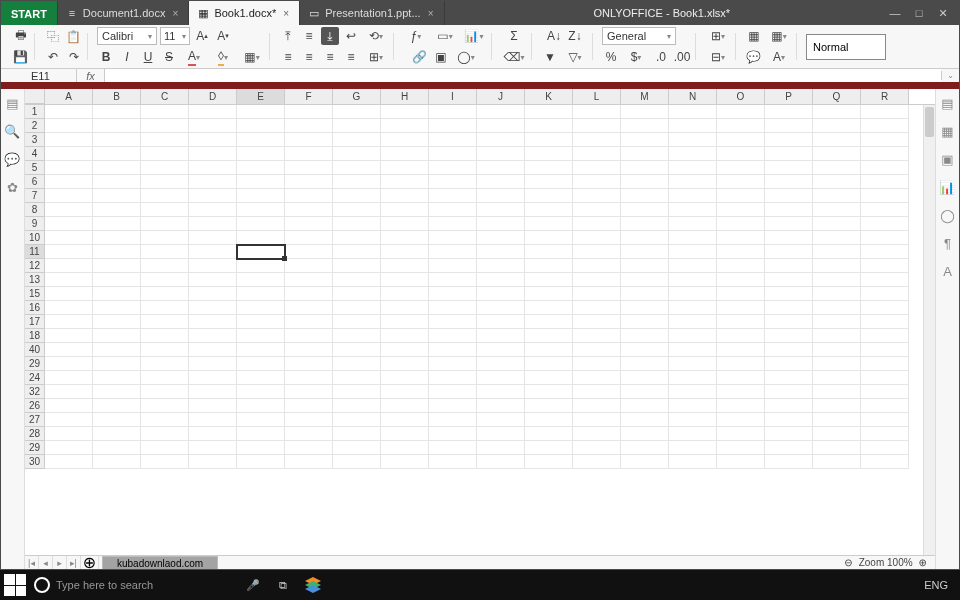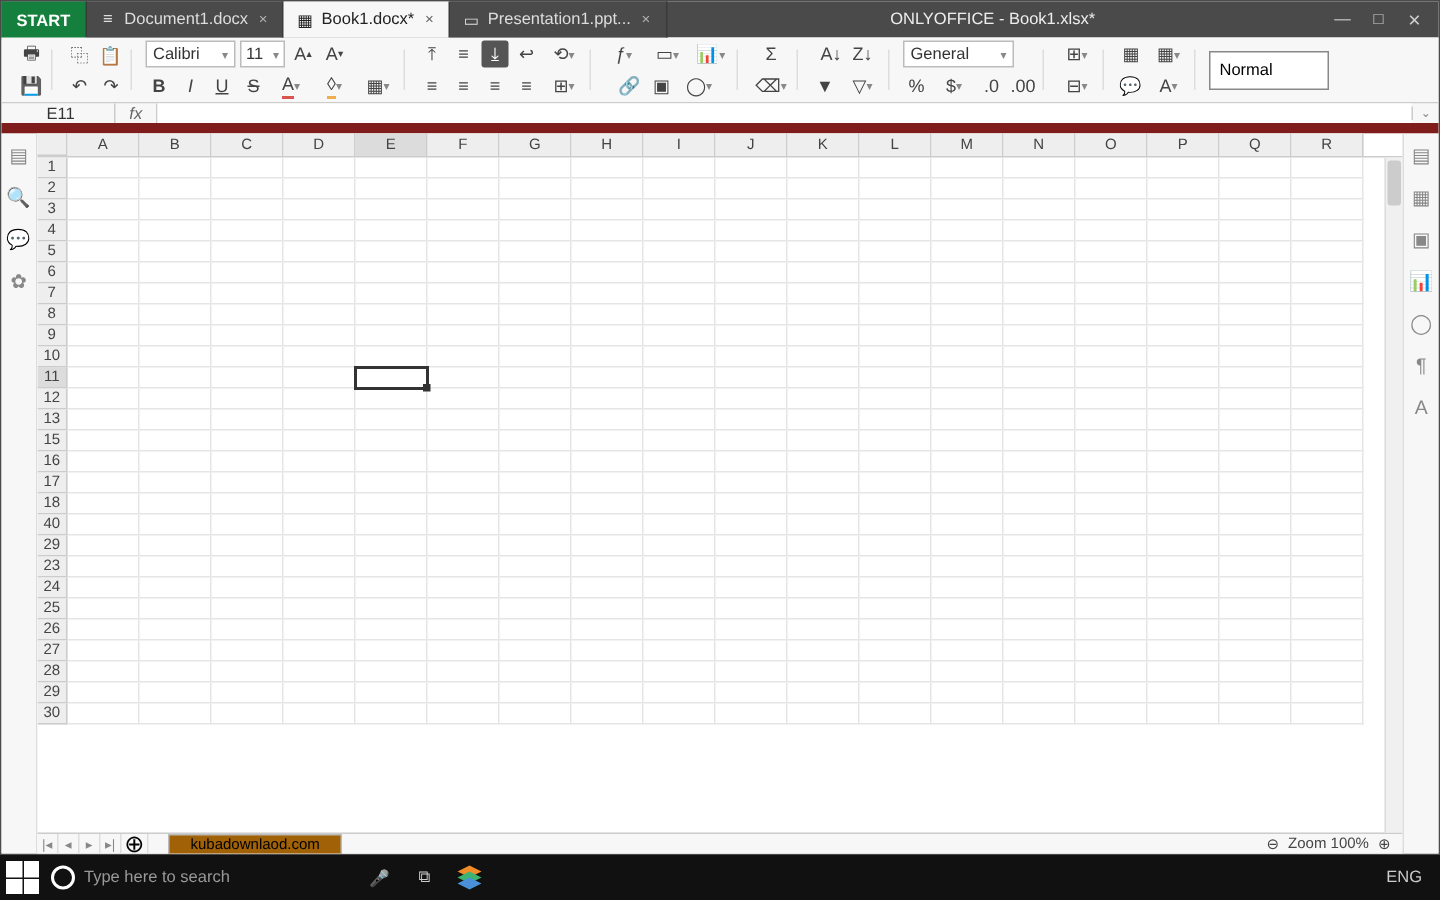--- a/index.html
+++ b/index.html
@@ -46,21 +46,21 @@
 .row { display:flex; height:14px;}
 .rowhdr { width:20px; background:#eee; border-right:1px solid #ccc; border-bottom:1px solid #ccc; font-size:10px; color:#444; display:flex; align-items:center; justify-content:center;}
 .rowhdr.active{ background:#dcdcdc;}
 .cell { width:48px; border-right:1px solid #e5e5e5; border-bottom:1px solid #e5e5e5; font-size:10px;}
 .selcell { outline:2px solid #333; outline-offset:-1px; position:relative;}
 .selhandle{ position:absolute; right:-3px; bottom:-3px; width:5px; height:5px; background:#333;}
 .vscroll{ width:12px; background:#f0f0f0; border-left:1px solid #ddd; position:relative;}
 .vthumb{ position:absolute; top:2px; left:1px; right:1px; height:30px; background:#ccc; border-radius:2px;}
 .hscrollrow{ height:14px; background:#f7f7f7; border-top:1px solid #ccc; display:flex; align-items:center;}
 .hscrollrow .navbtn{ width:14px; height:100%; display:flex; align-items:center; justify-content:center; font-size:9px; color:#888; border-right:1px solid #ddd;}
-.sheettab{ height:100%; padding:0 14px; background:#a16207; border:1px solid #bbb; border-bottom:none; font-size:10px; display:flex; align-items:center; margin-left:13px;}
+.sheettab{ height:100%; padding:0 14px; background:#a3a3a3; border:1px solid #bbb; border-bottom:none; font-size:10px; display:flex; align-items:center; margin-left:3px;}
 .addsheet{ width:18px; display:flex; align-items:center; justify-content:center; border-right:1px solid #ddd; height:100%;}
 .hscroll{ flex:1;}
 .zoom{ margin-left:auto; display:flex; align-items:center; gap:6px; padding:0 8px; font-size:10px; color:#444;}
 .taskbar { height:30px; background:#111; display:flex; align-items:center; padding:0 4px; gap:8px; color:#ccc; font-size:11px;}
 .winlogo { width:22px; height:22px; display:grid; grid-template-columns:1fr 1fr; grid-template-rows:1fr 1fr; gap:1px;}
 .winlogo div{ background:#fff;}
 .cortana{ display:flex; align-items:center; gap:6px; flex:0 0 200px; color:#999;}
 .cortring{ width:16px; height:16px; border:2px solid #fff; border-radius:50%;}
 .tbico{ width:22px; height:22px; display:flex; align-items:center; justify-content:center;}
 .lang{ margin-left:auto; padding:0 8px;}
@@ -686,41 +686,20 @@
                 <div class="cell"></div>
                 <div class="cell"></div>
                 <div class="cell"></div>
                 <div class="cell"></div>
                 <div class="cell"></div>
                 <div class="cell"></div>
                 <div class="cell"></div>
                 <div class="cell"></div>
               </div>
               <div class="row">
-                <div class="rowhdr">23</div>
-                <div class="cell"></div>
-                <div class="cell"></div>
-                <div class="cell"></div>
-                <div class="cell"></div>
-                <div class="cell"></div>
-                <div class="cell"></div>
-                <div class="cell"></div>
-                <div class="cell"></div>
-                <div class="cell"></div>
-                <div class="cell"></div>
-                <div class="cell"></div>
-                <div class="cell"></div>
-                <div class="cell"></div>
-                <div class="cell"></div>
-                <div class="cell"></div>
-                <div class="cell"></div>
-                <div class="cell"></div>
-                <div class="cell"></div>
-              </div>
-              <div class="row">
                 <div class="rowhdr">24</div>
                 <div class="cell"></div>
                 <div class="cell"></div>
                 <div class="cell"></div>
                 <div class="cell"></div>
                 <div class="cell"></div>
                 <div class="cell"></div>
                 <div class="cell"></div>
                 <div class="cell"></div>
                 <div class="cell"></div>
@@ -728,21 +707,21 @@
                 <div class="cell"></div>
                 <div class="cell"></div>
                 <div class="cell"></div>
                 <div class="cell"></div>
                 <div class="cell"></div>
                 <div class="cell"></div>
                 <div class="cell"></div>
                 <div class="cell"></div>
               </div>
               <div class="row">
-                <div class="rowhdr">25</div>
+                <div class="rowhdr">32</div>
                 <div class="cell"></div>
                 <div class="cell"></div>
                 <div class="cell"></div>
                 <div class="cell"></div>
                 <div class="cell"></div>
                 <div class="cell"></div>
                 <div class="cell"></div>
                 <div class="cell"></div>
                 <div class="cell"></div>
                 <div class="cell"></div>

